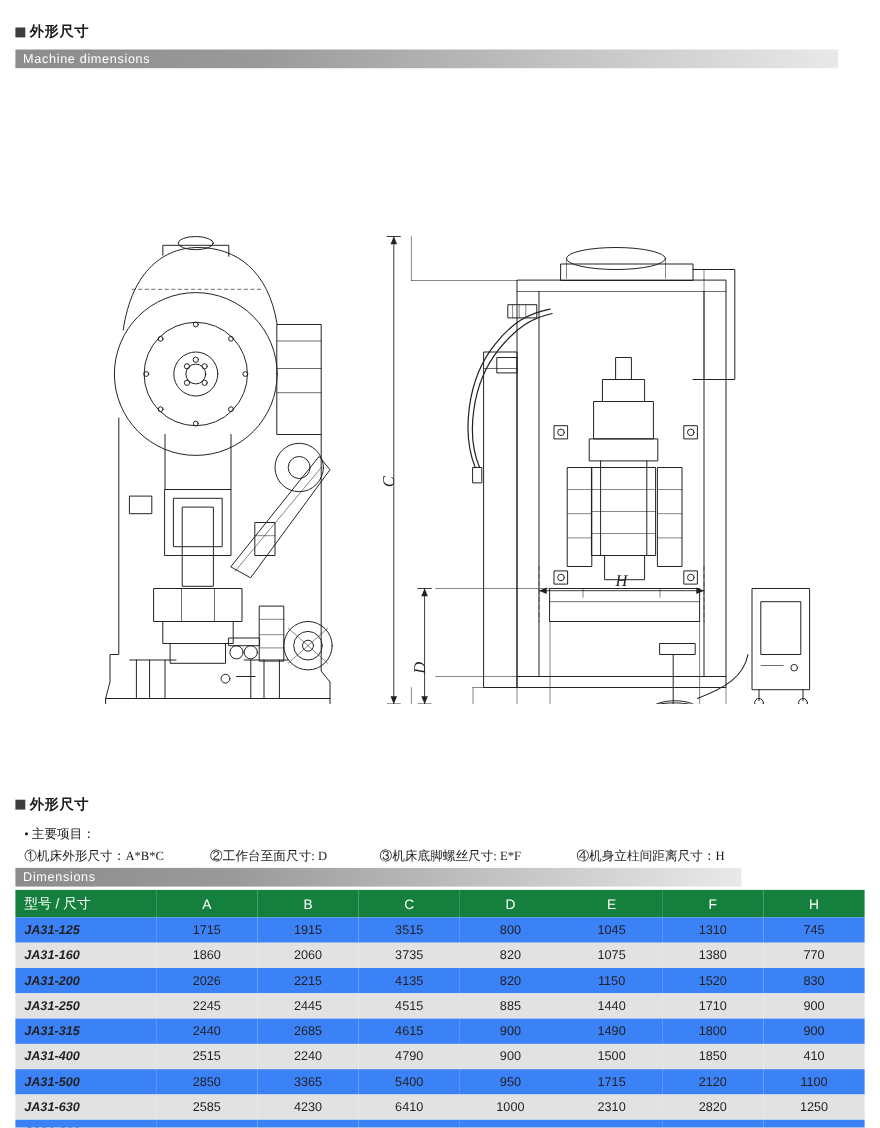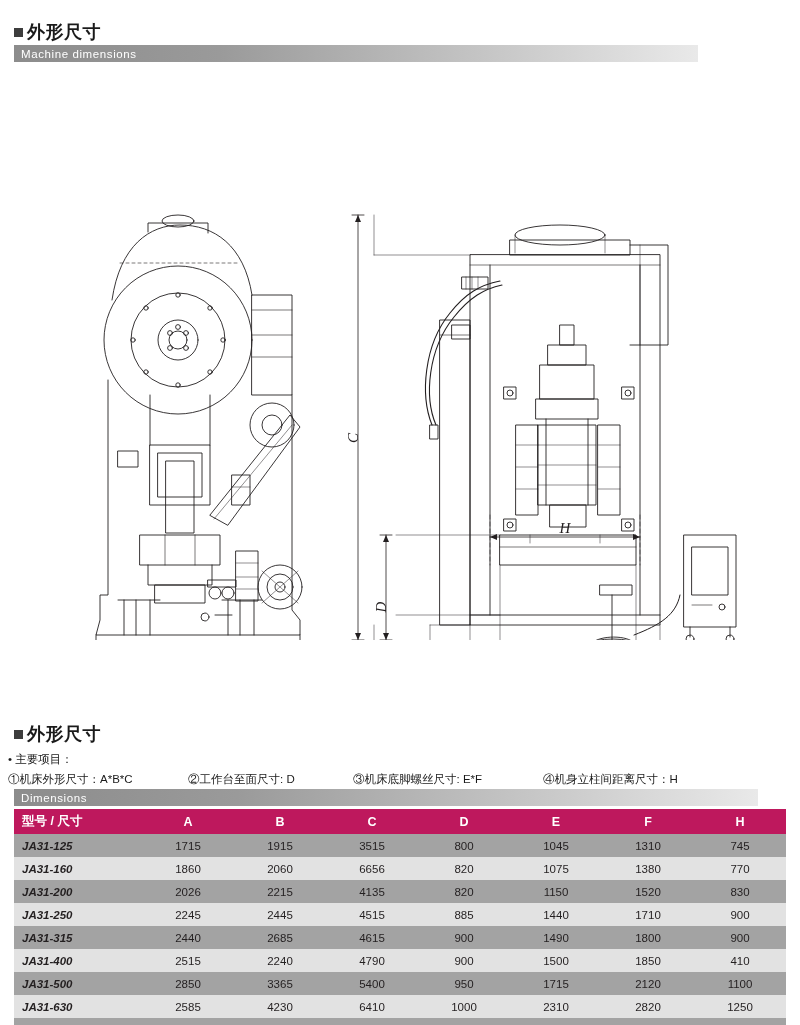--- a/index.html
+++ b/index.html
@@ -16,21 +16,21 @@
     overflow: hidden;
   }
   .page {
     position: relative;
     width: 800px;
     height: 1025px;
   }
 
   
   .sec-title {
-    font-size: 18px;
+    font-size: 13px;
     font-weight: bold;
     color: #1a1a1a;
     display: flex;
     align-items: center;
     gap: 4px;
     letter-spacing: 0.5px;
   }
   .sec-title .bullet {
     width: 9px;
     height: 9px;
@@ -44,87 +44,88 @@
     align-items: center;
   }
   .gradient-bar span {
     color: #ffffff;
     font-size: 11.5px;
     padding-left: 7px;
     letter-spacing: 0.6px;
   }
 
   #head-title { position: absolute; left: 14px; top: 20px; }
-  #head-bar   { position: absolute; left: 14px; top: 45px; width: 684px; }
+  #head-bar   { position: absolute; left: 14px; top: 45px; width: 748px; }
 
   
   #drawing {
     position: absolute;
     left: 0px;
     top: 95px;
     width: 800px;
     height: 545px;
   }
   #drawing svg { display: block; }
 
   
   #dim-title { position: absolute; left: 14px; top: 722px; }
   #notes {
     position: absolute;
-    left: 8px;
+    left: 22px;
     top: 750px;
     width: 772px;
     font-size: 11.5px;
     line-height: 18px;
     color: #1a1a1a;
+    font-family: Liberation Serif, serif;
   }
   #notes .line1 { margin-bottom: 2px; }
-  #notes .items { display: flex; gap: 15px; align-items: center; }
+  #notes .items { display: flex; gap: 4px; align-items: center; }
   #notes .items span { white-space: nowrap; }
   #notes .it1 { width: 165px; }
   #notes .it2 { width: 150px; }
   #notes .it3 { width: 175px; }
 
-  #dim-bar { position: absolute; left: 14px; top: 789px; width: 744px; }
+  #dim-bar { position: absolute; left: 14px; top: 789px; width: 660px; }
 
   
   #dim-table {
     position: absolute;
     left: 14px;
     top: 809px;
     width: 772px;
     border-collapse: collapse;
     table-layout: fixed;
   }
   #dim-table th, #dim-table td {
     border: none;
     font-size: 11.5px;
     height: 21px;
     text-align: center;
     color: #231f20;
   }
   #dim-table thead th {
-    background: #be185d;
+    background: #15803d;
     color: #ffffff;
-    font-weight: bold;
+    font-weight: normal;
     font-size: 12.5px;
     height: 23px;
   }
   #dim-table thead th.model-col {
     text-align: left;
     padding-left: 8px;
   }
   #dim-table tbody td.model {
     text-align: left;
     padding-left: 8px;
     font-style: italic;
     font-weight: bold;
     font-size: 11.5px;
   }
-  #dim-table tbody tr.odd  td { background: #a3a3a3; }
+  #dim-table tbody tr.odd  td { background: #3b82f6; }
   #dim-table tbody tr.even td { background: #e2e2e2; }
 </style>
 </head>
 <body>
 
 <div class="page">
 
   <div class="sec-title" id="head-title">
     <span class="bullet"></span>
     <span>外形尺寸</span>
@@ -373,21 +374,21 @@
           <td>3515</td>
           <td>800</td>
           <td>1045</td>
           <td>1310</td>
           <td>745</td>
         </tr>
         <tr class="even">
           <td class="model">JA31-160</td>
           <td>1860</td>
           <td>2060</td>
-          <td>6656</td>
+          <td>3735</td>
           <td>820</td>
           <td>1075</td>
           <td>1380</td>
           <td>770</td>
         </tr>
         <tr class="odd">
           <td class="model">JA31-200</td>
           <td>2026</td>
           <td>2215</td>
           <td>4135</td>

